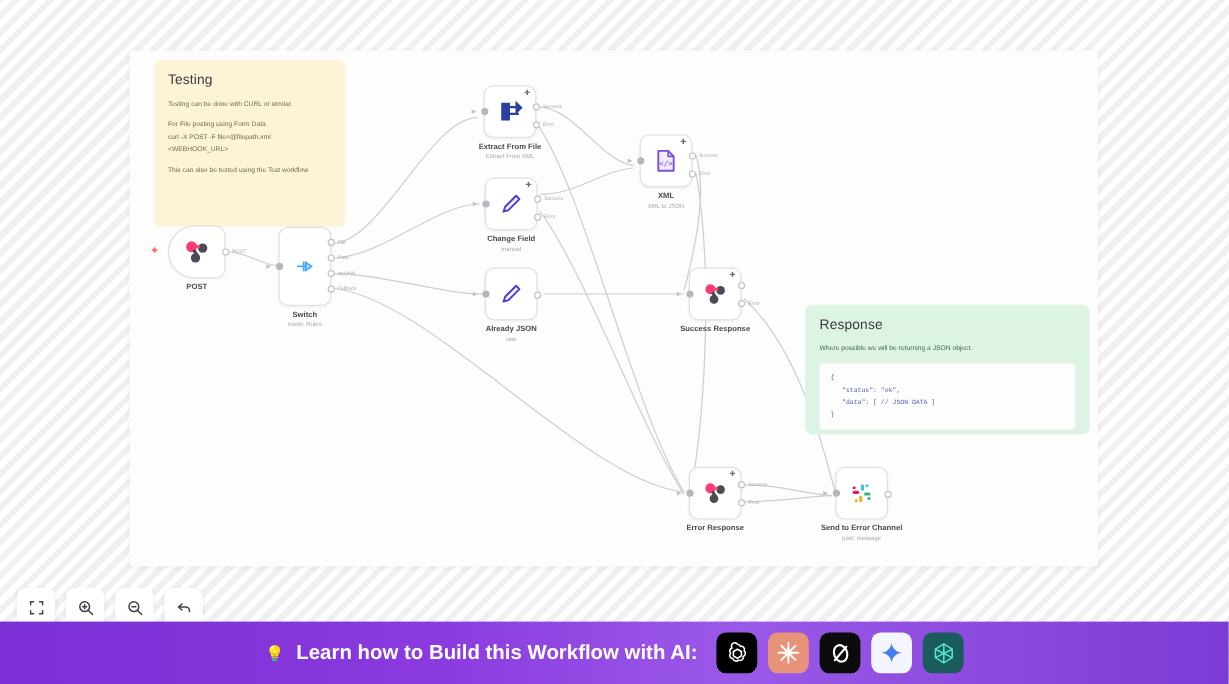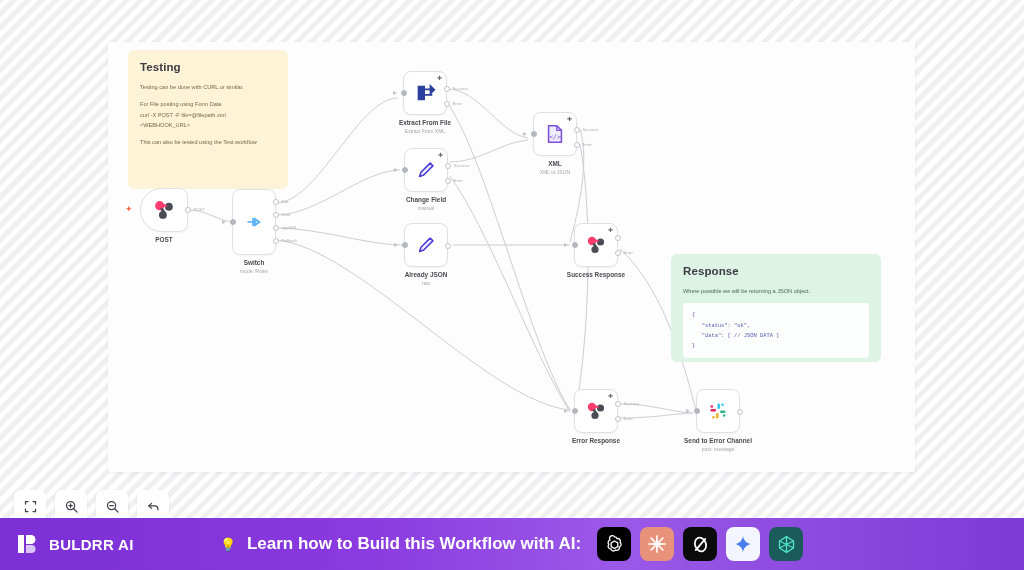--- a/index.html
+++ b/index.html
@@ -33,21 +33,21 @@
   
   .note {
     position: absolute;
     border-radius: 6px;
     padding: 11px 12px;
     overflow: hidden;
   }
   .note-yellow { background: #fdf3d7; }
   .note-green  { background: #ddf3e4; }
   .note h3 {
-    font-size: 11.5px; font-weight: bold; color: #3b3b42;
+    font-size: 11.5px; font-weight: normal; color: #3b3b42;
     margin-bottom: 9px; letter-spacing: .1px;
   }
   .note p {
     font-size: 5.6px; color: #7a6a45; line-height: 1.85;
     margin-bottom: 7px; white-space: pre-line;
   }
   .note-green p { color: #466b55; }
   .code-block {
     background: #fbfefc;
     border-radius: 3px;
@@ -226,21 +226,21 @@
 
   <div class="note note-yellow" style="left:20px; top:8px; width:160px; height:139px;">
     <h3>Testing</h3>
     <p>Testing can be done with CURL or similar.</p>
     <p>For File posting using Form Data
 curl -X POST -F file=@filepath.xml
 &lt;WEBHOOK_URL&gt;</p>
     <p>This can also be tested using the Test workflow</p>
   </div>
 
-  <div class="note note-green" style="left:563px; top:212px; width:210px; height:108px;">
+  <div class="note note-green" style="left:563px; top:212px; width:237px; height:108px;">
     <h3>Response</h3>
     <p>Where possible we will be returning a JSON object.</p>
     <div class="code-block">
       <pre>{
    "status": "ok",
    "data": [ // JSON DATA ]
 }</pre>
     </div>
 
   </div>
@@ -449,30 +449,20 @@
   <div class="tool-btn">
     <svg width="15" height="15" viewBox="0 0 24 24" fill="none" stroke="#40404a" stroke-width="2" stroke-linecap="round" stroke-linejoin="round">
       <path d="M9 7 L4.5 11 L9 15"></path>
       <path d="M4.5 11 H14 a5 5 0 0 1 5 5 v1"></path>
     </svg>
   </div>
 </div>
 
 <div id="banner">
 
-  <div id="brand">
-    <span class="brand-mark">
-      <svg width="24" height="24" viewBox="0 0 24 24">
-        <rect x="2" y="3" width="6" height="18" fill="#ffffff"></rect>
-        <path d="M10 3 H15 a4.5 4.5 0 0 1 0 9 H10 Z" fill="#ffffff"></path>
-        <path d="M10 13 H15.5 a4 4 0 0 1 0 8 H10 Z" fill="#d9c5f5"></path>
-      </svg>
-    </span>
-    <span class="brand-text">BULDRR AI</span>
-  </div>
 
   <div id="banner-center">
     <span class="bulb">💡</span>
     <span class="banner-msg">Learn how to Build this Workflow with AI:</span>
 
     <div id="ai-icons">
 
       <div class="ai-icon ai-openai">
         <svg width="21" height="21" viewBox="0 0 24 24" fill="none" stroke="#ffffff" stroke-width="1.5">
           <path d="M12 3.3 a3.1 3.1 0 0 1 2.9 2 a3.1 3.1 0 0 1 3.6 4.3 a3.1 3.1 0 0 1 -1 5.3 a3.1 3.1 0 0 1 -4.4 3.5

